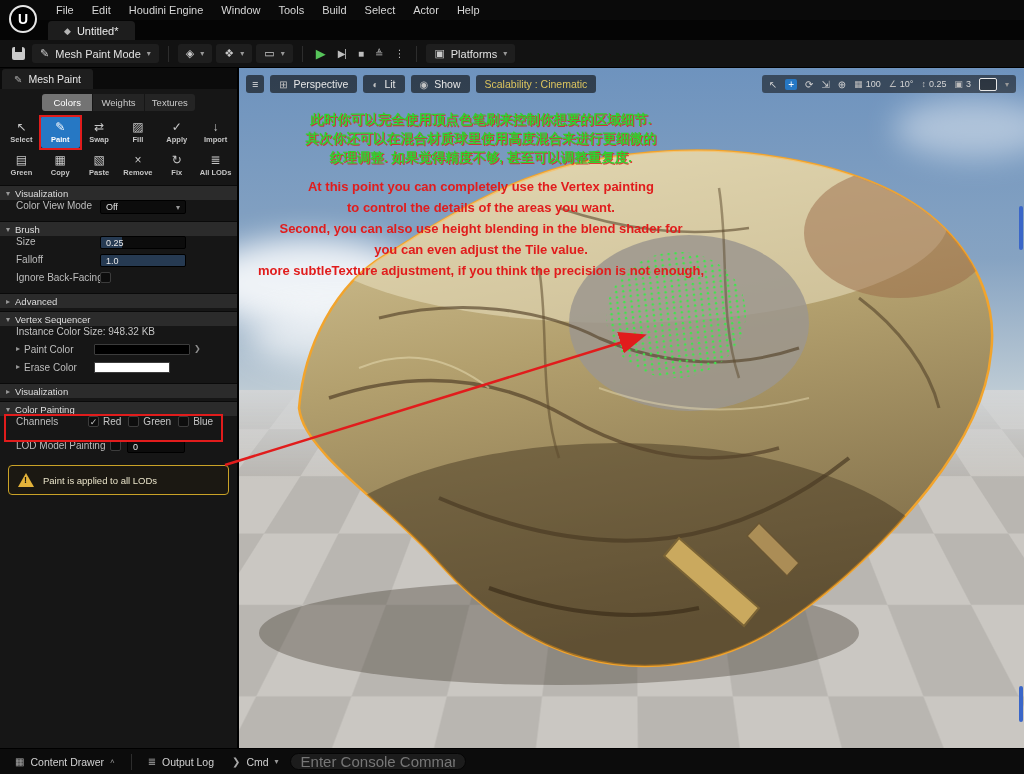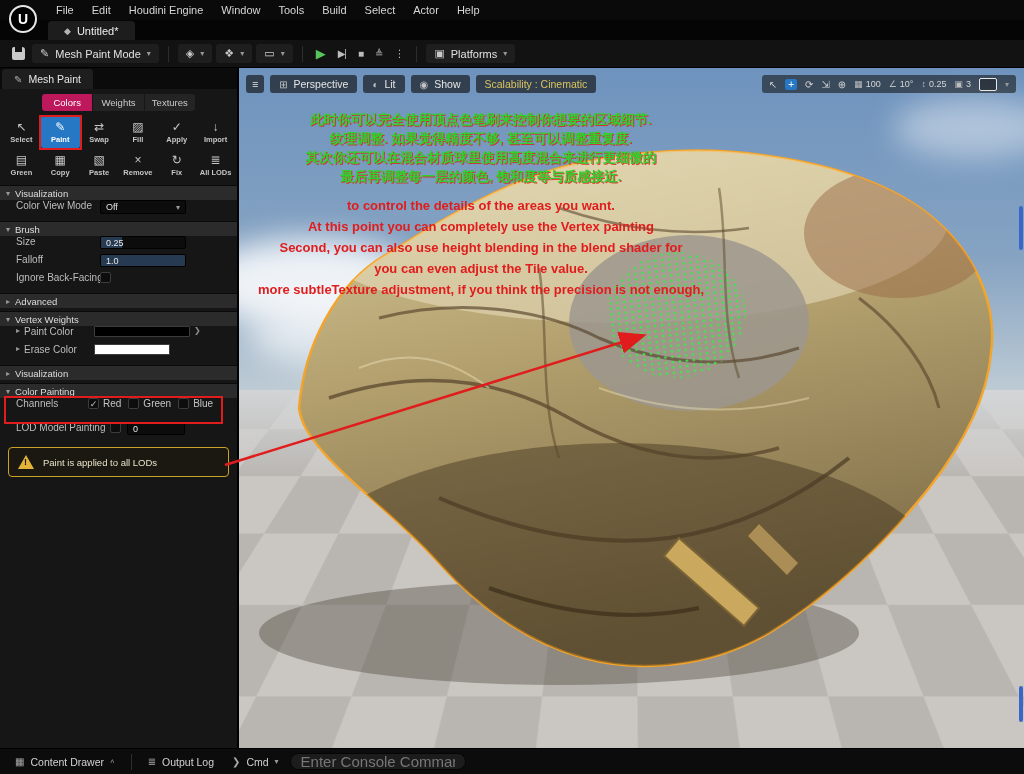--- a/index.html
+++ b/index.html
@@ -31,21 +31,21 @@
 
   
   .panel{position:absolute;top:68px;left:0;width:238px;height:680px;background:#161616;border-right:1px solid #000;font-size:10px;z-index:3}
   .panel-tabbar{height:21px;background:#0b0b0b;display:flex;align-items:flex-end}
   .panel-tab{height:20px;background:#1e1e1e;border-radius:3px 3px 0 0;display:flex;align-items:center;gap:6px;padding:0 12px;font-size:10.5px;color:#e6e6e6;margin-left:2px}
   .panel-tab .mico{color:#a9a9a9;font-size:10px}
   .seg{display:flex;gap:1px;padding:5px 42px 4px}
   .seg .segbtn{flex:1;background:#242424;color:#c9c9c9;text-align:center;padding:3px 0;font-size:9.5px}
   .seg .segbtn:first-child{border-radius:3px 0 0 3px}
   .seg .segbtn:last-child{border-radius:0 3px 3px 0}
-  .seg .segbtn.active{background:#be185d;color:#fff}
+  .seg .segbtn.active{background:#737373;color:#fff}
   .tools{display:grid;grid-template-columns:repeat(6,1fr);padding:1px 2px;row-gap:1px}
   .tool{display:flex;flex-direction:column;align-items:center;gap:2px;padding:5px 0 4px;color:#c6c6c6;border-radius:2px;position:relative}
   .tool .tgl{font-size:12px;line-height:12px}
   .tool .tlb{font-size:7.5px;white-space:nowrap}
   .tool.active{background:#2678c4;color:#fff}
   .redframe{position:absolute;border:2px solid #e11c1c;pointer-events:none;z-index:6}
   .tool .redframe{left:-2px;top:-1px;right:-2px;bottom:-2px}
   .phead{height:15px;background:#2b2b2b;display:flex;align-items:center;gap:5px;padding:0 6px;color:#dedede;font-size:9.5px;margin-top:3px;border-top:1px solid #0a0a0a}
   .prow{height:18px;display:flex;align-items:flex-start;padding:0 8px 0 16px;position:relative}
   .plabel{flex:0 0 84px;color:#bdbdbd;white-space:nowrap;overflow:hidden}
@@ -260,22 +260,25 @@
     <span class="cb"></span>
   </div>
 
   <div class="phead">
       <i class="caret">▸</i>
       <span>Advanced</span>
     </div>
 
   <div class="phead">
       <i class="caret">▾</i>
-      <span>Vertex Weights</span>
-    </div>
+      <span>Vertex Sequencer</span>
+    </div>
+  <div class="prow">
+    <span class="ptext">Instance Color Size: 948.32 KB</span>
+  </div>
   <div class="prow">
     <i class="caret" style="margin-right:4px">▸</i>
     <span class="plabel" style="flex:0 0 70px">Paint Color</span>
     <span class="swatch" style="width:96px;background:#000"></span>
     <i class="expand">❯</i>
   </div>
   <div class="prow">
     <i class="caret" style="margin-right:4px">▸</i>
     <span class="plabel" style="flex:0 0 70px">Erase Color</span>
     <span class="swatch" style="width:76px;background:#fff"></span>
@@ -415,26 +418,25 @@
     <span class="vgroup">
         <i>▣</i>
         <b>3</b>
       </span>
     <span class="vp-layoutbox"></span>
     <i class="caret">▾</i>
   </div>
 
   <div class="annot">
     <div class="cn">此时你可以完全使用顶点色笔刷来控制你想要的区域细节.</div>
+    <div class="cn">其次你还可以在混合材质球里使用高度混合来进行更细微的</div>
     <div class="cn">纹理调整. 如果觉得精度不够, 甚至可以调整重复度.</div>
-    <div class="cn">其次你还可以在混合材质球里使用高度混合来进行更细微的</div>
-    <div class="cn">最后再调整每一层的颜色, 饱和度等与质感接近.</div>
     <div class="gap"></div>
+    <div class="en">At this point you can completely use the Vertex painting</div>
     <div class="en">to control the details of the areas you want.</div>
-    <div class="en">At this point you can completely use the Vertex painting</div>
     <div class="en">Second, you can also use height blending in the blend shader for</div>
     <div class="en">you can even adjust the Tile value.</div>
     <div class="en">more subtleTexture adjustment, if you think the precision is not enough,</div>
   </div>
 
   <span class="scrollmark" style="top:138px;height:44px"></span>
   <span class="scrollmark" style="top:618px;height:36px"></span>
 
 </div>
 

